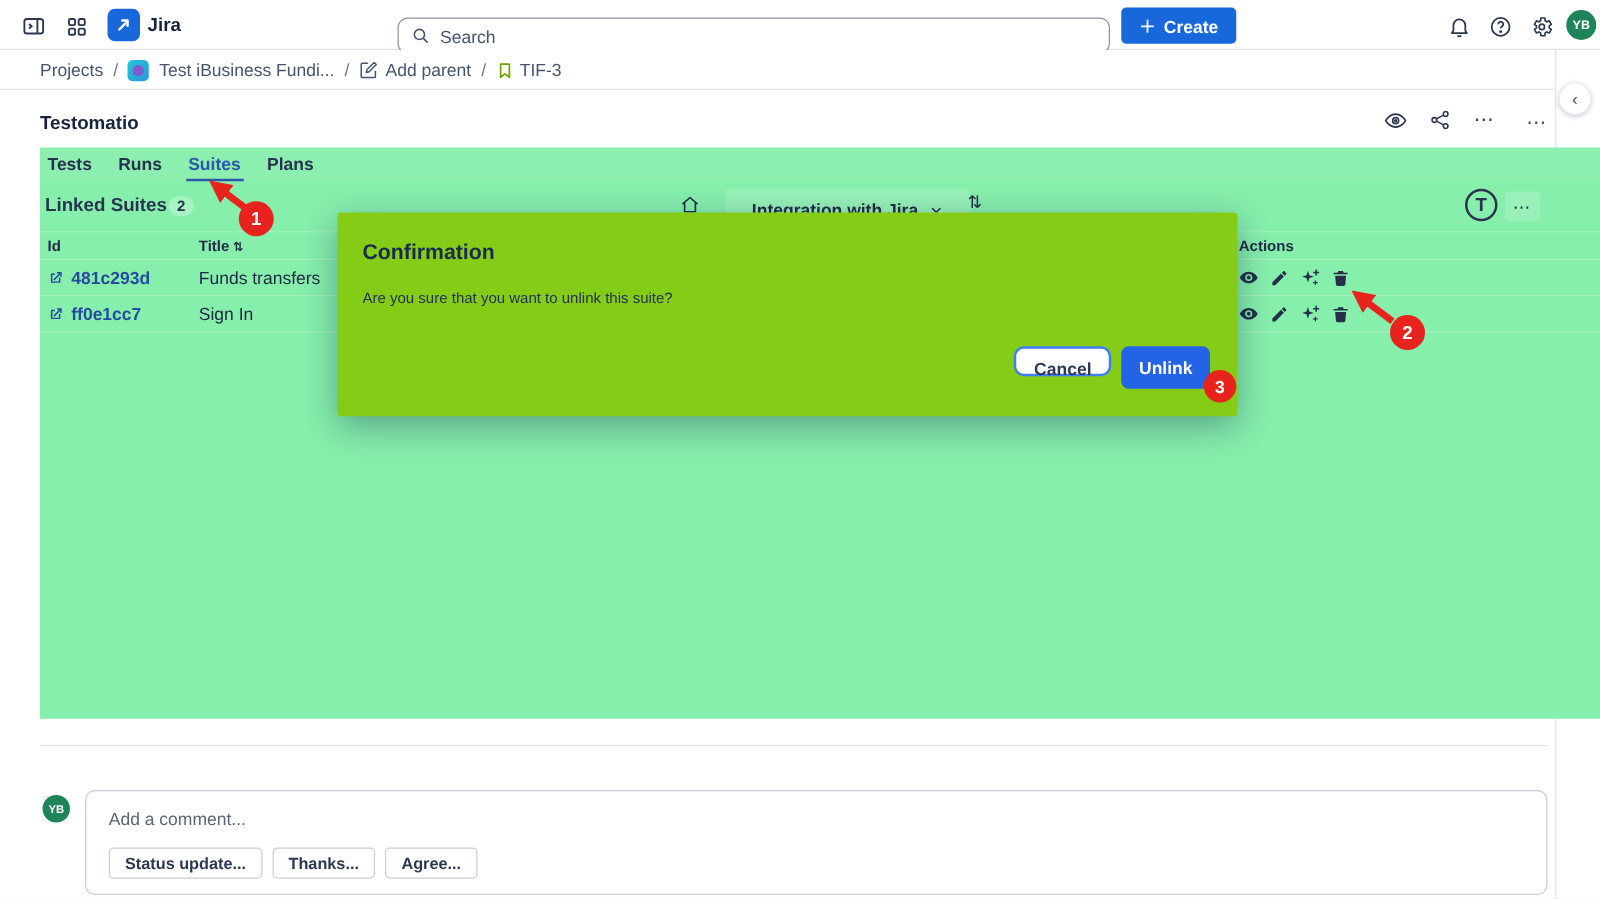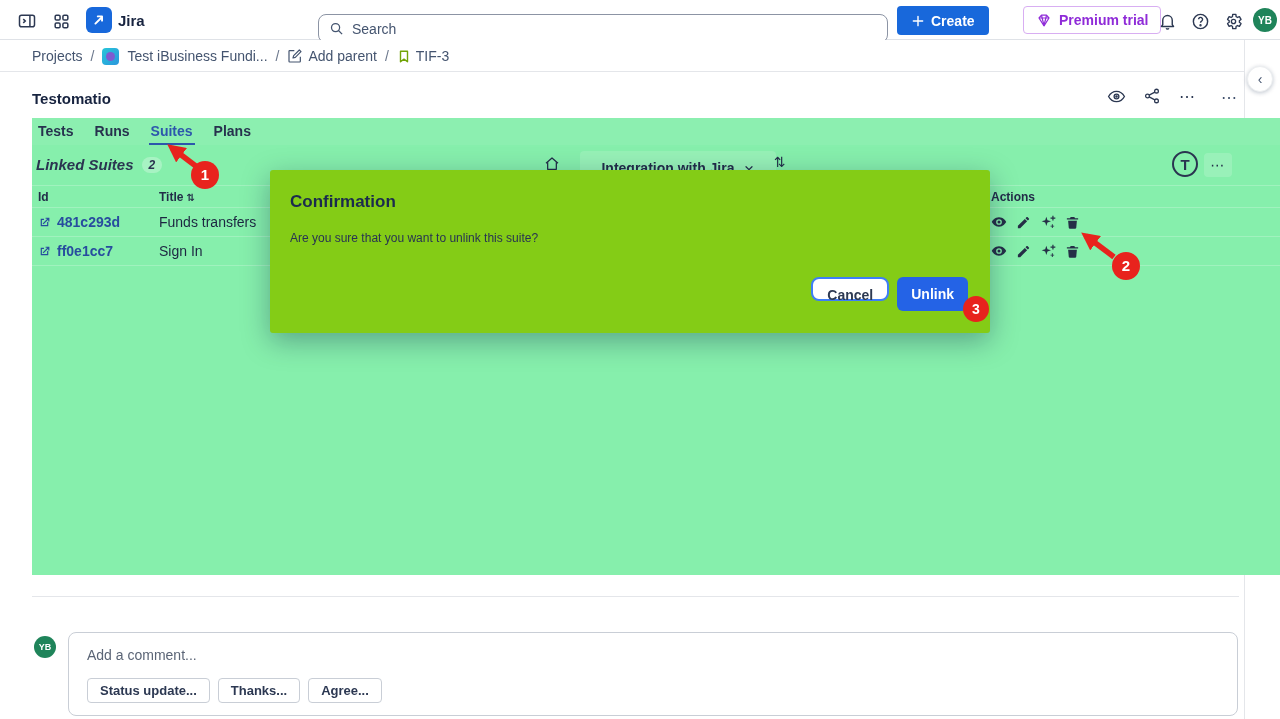--- a/index.html
+++ b/index.html
@@ -62,21 +62,21 @@
 
   
   .widget { position:absolute; top:118px; left:32px; width:1254px; height:457px;
             background:#86efac; overflow:hidden; }
   .wtabs { height:27px; display:flex; gap:17px; padding-left:4px; align-items:flex-end;
             background:rgba(255,255,255,0.05); }
   .wtab { font-size:14px; font-weight:600; color:#27324e; padding:0 2px 6px; cursor:pointer; }
   .wtab.active { color:#2d57ac; border-bottom:2px solid #2d57ac; padding-bottom:4px; }
   .wtoolbar { height:41px; position:relative; border-bottom:1px solid rgba(255,255,255,0.22); }
   .wt-heading { position:absolute; left:4px; top:11px; font-size:15px; font-weight:600; color:#2a3450;
-            display:flex; align-items:center; gap:8px;font-style:italic; }
+            display:flex; align-items:center; gap:1px; }
   .wt-count { font-size:12px; font-weight:600; background:rgba(255,255,255,0.28); border-radius:10px;
             padding:1px 7px; color:#2a3450; }
   .wt-home { position:absolute; left:512px; top:11px; color:#222c48; cursor:pointer; }
   .wt-select { position:absolute; left:548px; top:6px; width:196px; height:34px; border-radius:4px;
             background:rgba(255,255,255,0.14); display:flex; align-items:center; justify-content:center;
             gap:8px; font-size:14px; font-weight:600; color:#222c48; cursor:pointer; }
   .wt-sort { position:absolute; left:742px; top:9px; font-family:"DejaVu Sans",sans-serif;
             font-size:14px; color:#222c48; cursor:pointer; }
   .wt-logo { position:absolute; left:1140px; top:6px; width:26px; height:26px; border-radius:50%;
             border:2px solid #2a3450; color:#2a3450; font-weight:bold; font-size:15px;
@@ -165,29 +165,20 @@
       <input type="text" placeholder="Search" style="">
     </div>
 
     <button class="create-btn">
       <svg width="14" height="14" viewBox="0 0 24 24" fill="none" stroke="#fff" stroke-width="2.4" stroke-linecap="round">
         <path d="M12 4v16M4 12h16"></path>
       </svg>
       <span>Create</span>
     </button>
 
-    <div class="premium-pill">
-      <span>
-        <svg width="16" height="15" viewBox="0 0 24 24" fill="none" stroke="#8f2bd8" stroke-width="1.9" stroke-linejoin="round">
-          <path d="M4 8l4-4.5h8L20 8l-8 12.5L4 8z"></path>
-            <path d="M4 8h16M9 8l3 12M15 8l-3 12M8 3.5L9 8M16 3.5L15 8"></path>
-        </svg>
-      </span>
-      <span>Premium trial</span>
-    </div>
 
     <div class="navicon-btn" style="left:1154px">
       <svg width="19" height="19" viewBox="0 0 24 24" fill="none" stroke="currentColor" stroke-width="1.8" stroke-linejoin="round">
         <path d="M18 16v-5.5a6 6 0 10-12 0V16l-1.6 2.3h15.2L18 16z"></path>
           <path d="M10.3 20.5a1.9 1.9 0 003.4 0"></path>
       </svg>
     </div>
     <div class="navicon-btn" style="left:1187px">
       <svg width="19" height="19" viewBox="0 0 24 24" fill="none" stroke="currentColor" stroke-width="1.8">
         <circle cx="12" cy="12" r="9"></circle>

